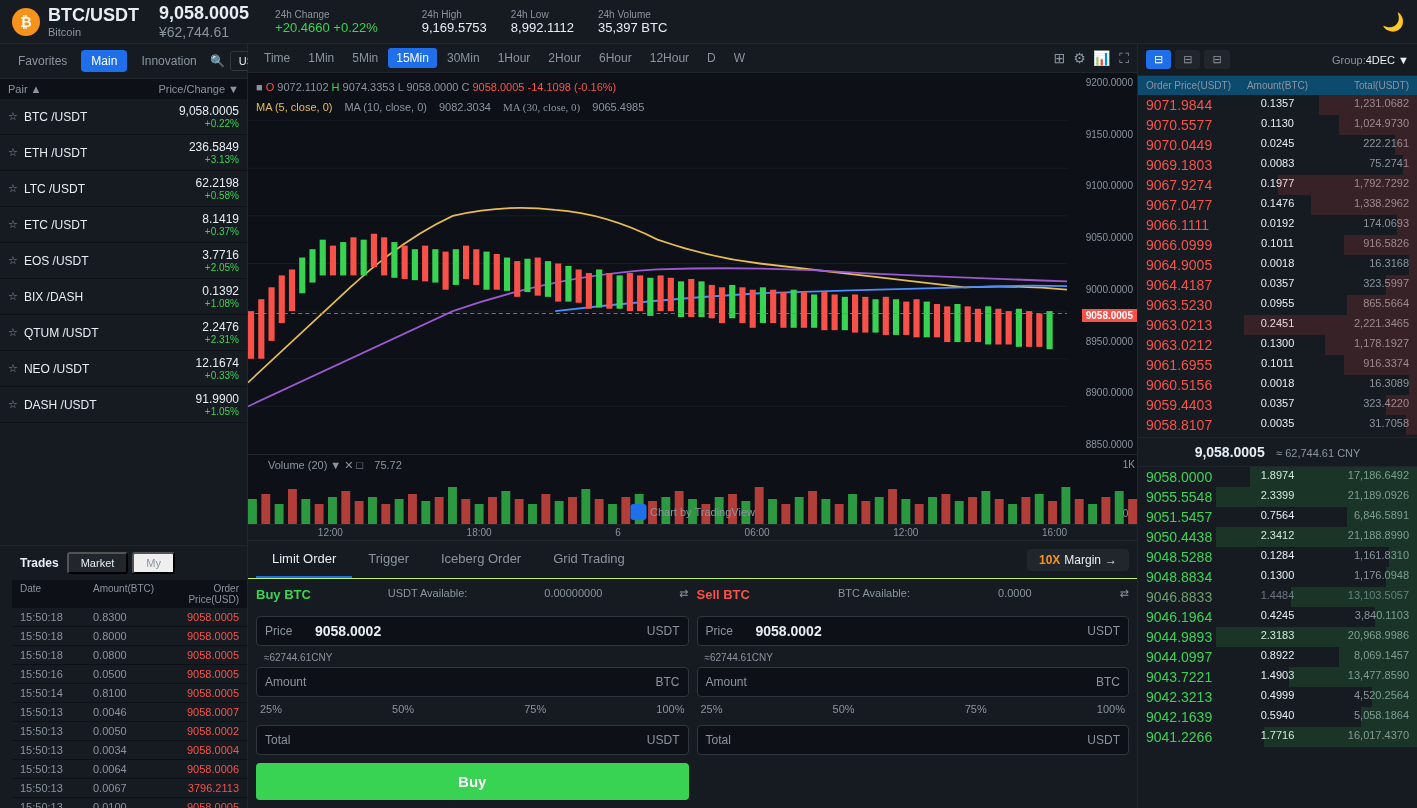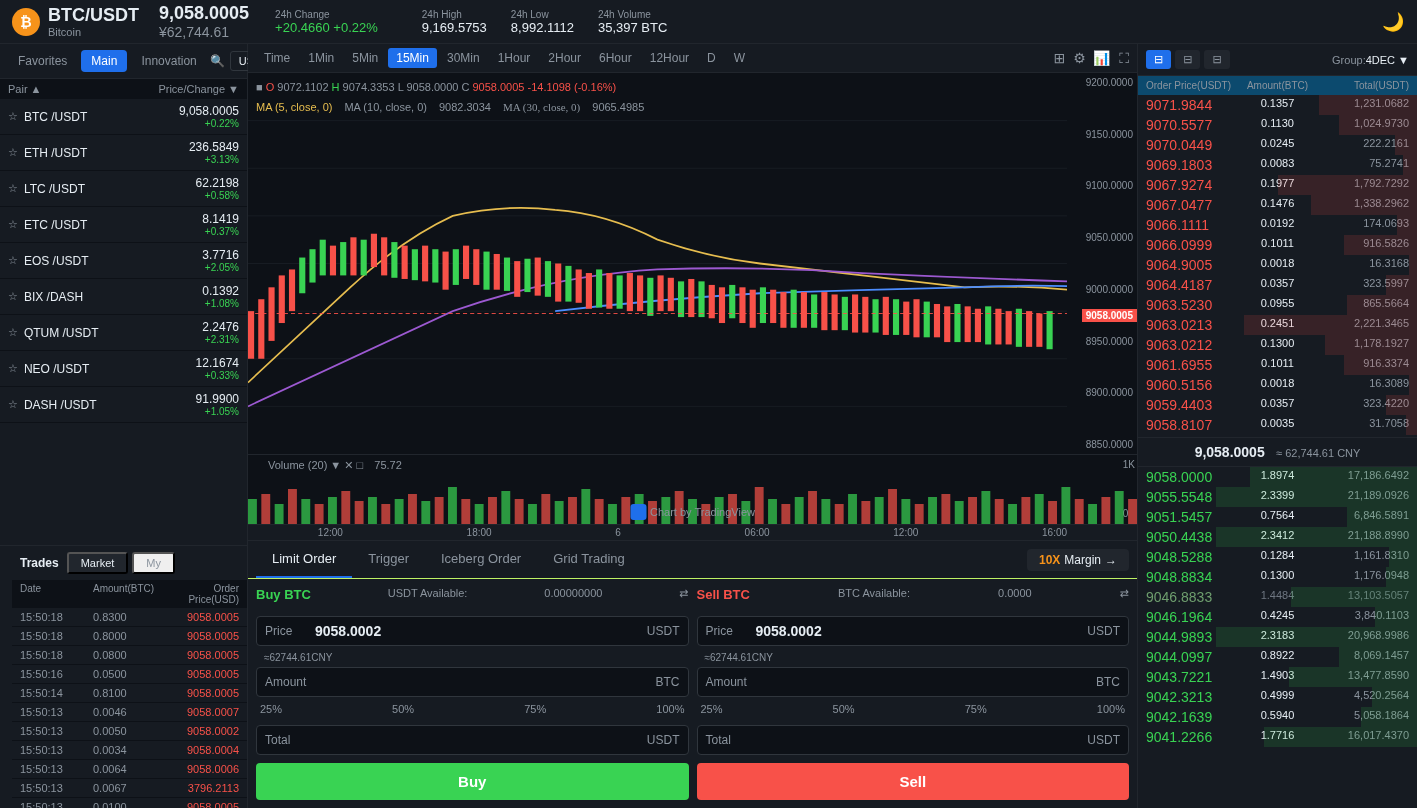--- a/index.html
+++ b/index.html
@@ -671,21 +671,20 @@
             <span class="pct-btn">25%</span>
             <span class="pct-btn">50%</span>
             <span class="pct-btn">75%</span>
             <span class="pct-btn">100%</span>
           </div>
           <div class="total-row">
             <span class="field-label">Total</span>
             <input class="field-input" type="text" value="" style="">
             <span class="field-unit">USDT</span>
           </div>
-          <button class="action-btn sell-btn">Sell</button>
         </div>
       </div>
     </div>
   </div>
 
   <div class="right-sidebar">
     <div class="ob-header-row">
       <div class="ob-view-btns">
         <button class="ob-view-btn active">⊟</button>
         <button class="ob-view-btn">⊟</button>

